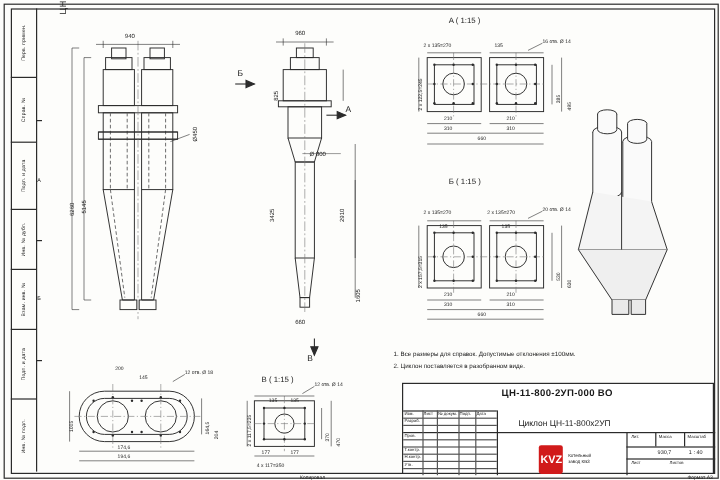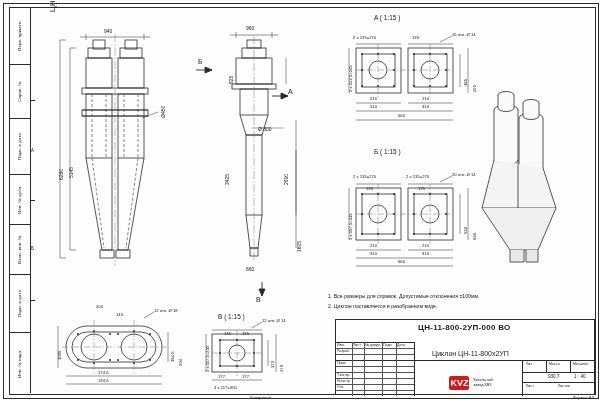--- a/index.html
+++ b/index.html
@@ -435,21 +435,21 @@
 
     <div style="position:absolute;left:190px;top:42px;font-size:3.6px;">Лит.</div>
     <div style="position:absolute;left:213px;top:42px;font-size:3.6px;">Масса</div>
     <div style="position:absolute;left:237px;top:42px;font-size:3.6px;">Масштаб</div>
     <div style="position:absolute;left:212px;top:54px;font-size:4.6px;">930,7</div>
     <div style="position:absolute;left:238px;top:54px;font-size:4.6px;">1 : 40</div>
     <div style="position:absolute;left:190px;top:64px;font-size:3.6px;">Лист</div>
     <div style="position:absolute;left:222px;top:64px;font-size:3.6px;">Листов</div>
 
     <div class="logo" style="left:88px;top:52px;width:94px;height:22px;">
-      <div style="width:20px;height:14px;background:#d11a1a;color:#fff;font-size:9px;font-weight:bold;display:flex;align-items:center;justify-content:center;border-radius:2px;">KVZ</div>
+      <div style="width:20px;height:24px;background:#d11a1a;color:#fff;font-size:9px;font-weight:bold;display:flex;align-items:center;justify-content:center;border-radius:2px;">KVZ</div>
       <div style="margin-left:4px;font-size:3.8px;line-height:5px;white-space:pre-line;">Котельный
 завод КВЗ</div>
     </div>
   </div>
 
   <div class="lbl" style="right:6px;bottom:0px;font-size:4.2px;">Формат A3</div>
   <div class="lbl" style="left:250px;bottom:0px;font-size:4.2px;">Копировал</div>
 
 </div>
 

